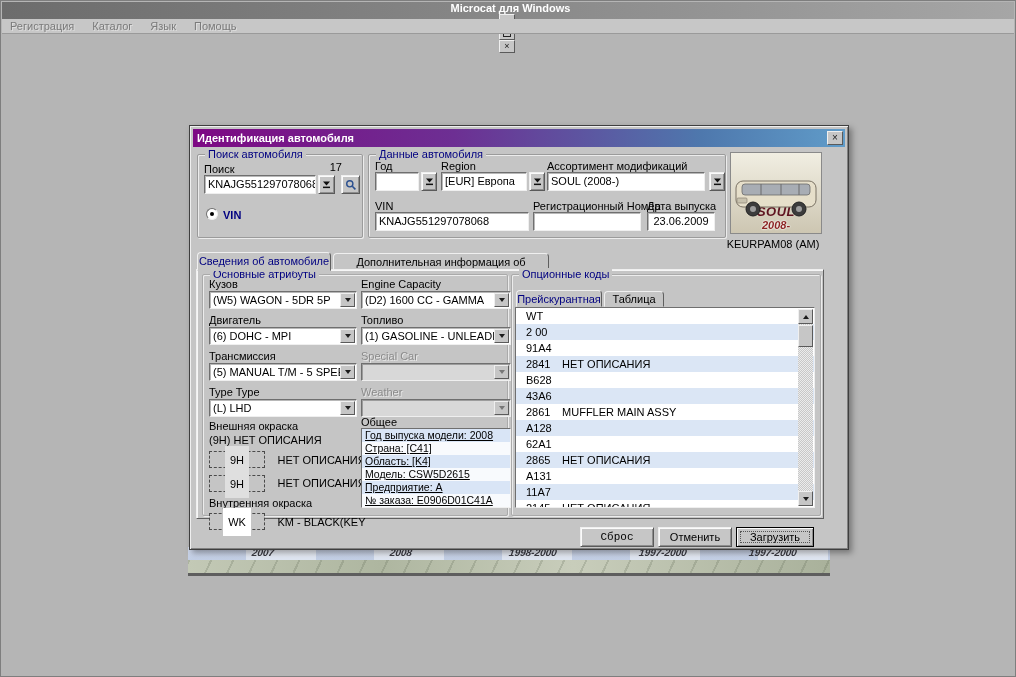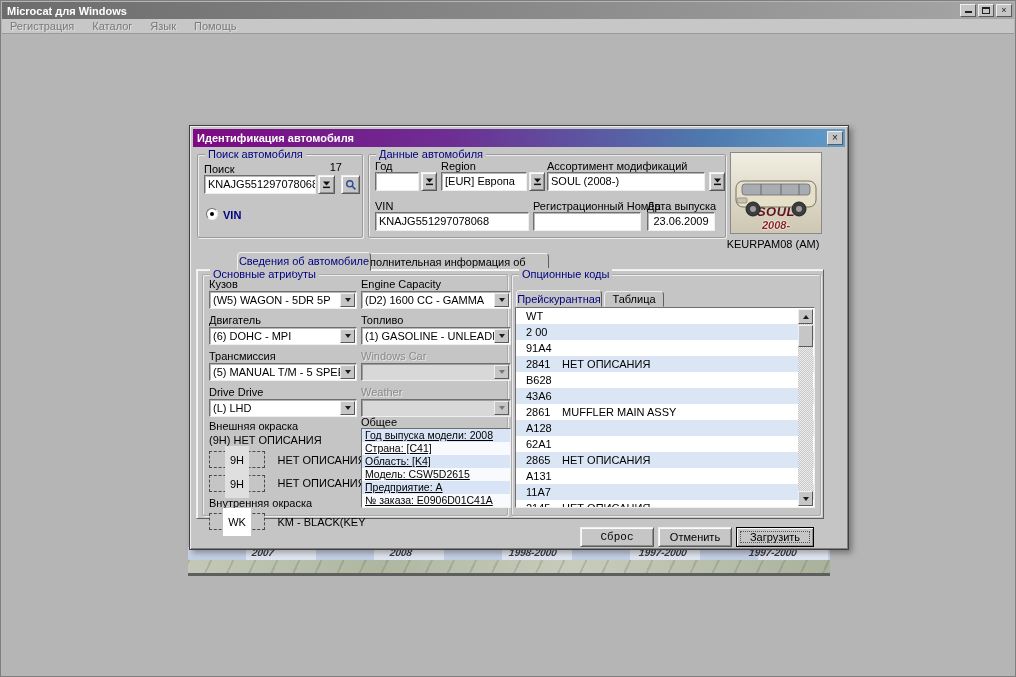--- a/index.html
+++ b/index.html
@@ -1,21 +1,21 @@
 <!DOCTYPE html>
 <html><head>
 <meta charset="utf-8">
 <style>
   html,body{margin:0;padding:0;background:#4a4a4a;}
   *{box-sizing:border-box;font-family:"Liberation Sans",sans-serif;}
   #stage{position:relative;width:1016px;height:677px;background:#b5b5b5;border:1px solid #7e7e7e;overflow:hidden;}
 
   
   #win-titlebar{position:absolute;left:1px;top:1px;right:1px;height:17px;
-    background:linear-gradient(90deg,#6c6c6c,#8b8b8b 55%,#a6a6a6);display:flex;align-items:center;}
+    background:linear-gradient(90deg,#6c6c6c,#8b8b8b 55%,#a6a6a6);display:flex;align-items:center;flex-direction:column;}
   #win-title{color:#fff;font-size:11px;font-weight:bold;padding-left:5px;flex:1;}
   .winbtn{width:16px;height:13px;margin-right:2px;background:#c6c6c6;border:1px solid;
     border-color:#efefef #5a5a5a #5a5a5a #efefef;font-size:9px;line-height:11px;text-align:center;color:#222;}
   .winbtn .mini{display:inline-block;width:7px;border-bottom:2px solid #222;height:8px;}
   .winbtn .maxi{display:inline-block;width:8px;height:7px;border:1px solid #222;border-top-width:2px;margin-top:2px;}
   #menu-bar{position:absolute;left:1px;top:18px;right:1px;height:15px;background:#c7c7c7;
     border-bottom:1px solid #9a9a9a;padding-left:8px;display:flex;align-items:center;gap:18px;}
   .menu-item{font-size:11px;color:#7b7b7b;text-shadow:1px 1px 0 #dedede;}
 
   
@@ -232,21 +232,21 @@
         <rect x="6" y="27" width="10" height="5" rx="1" fill="#c8c2ae" stroke="#8a8274" stroke-width="0.7"></rect>
         <circle cx="22" cy="38" r="7" fill="#3c3c3c" stroke="#222"></circle>
         <circle cx="68" cy="38" r="7" fill="#3c3c3c" stroke="#222"></circle>
         <circle cx="22" cy="38" r="3" fill="#9d9d9d"></circle>
         <circle cx="68" cy="38" r="3" fill="#9d9d9d"></circle>
       </svg>
       <div id="car-year">2008-</div>
     </div>
     <div id="car-caption">KEURPAM08 (AM)</div>
 
-    <div class="tab active" style="left:7px;top:126px;width:134px;margin-left:40px;">Сведения об автомобиле</div>
+    <div class="tab active" style="left:7px;top:126px;width:134px;">Сведения об автомобиле</div>
     <div class="tab" style="left:143px;top:127px;width:216px;">Дополнительная информация об автомобиле</div>
 
     <div id="tab-panel">
 
       <div class="groupbox" style="left:5px;top:4px;width:306px;height:242px;border-color:#aaa;">
         <span class="legend">Основные атрибуты</span>
       </div>
 
       <div id="left-fields" class="fields-col" style="left:12px;width:148px;">
           <div class="attr-field">
@@ -270,21 +270,21 @@
           <div class="attr-field">
     <div class="f-label">Трансмиссия</div>
     <div class="combo">
       <span class="combo-val">(5) MANUAL T/M - 5 SPEED</span>
       <span class="combo-drop">
                 <i class="arr-down"></i>
               </span>
     </div>
   </div>
           <div class="attr-field">
-    <div class="f-label">Drive Drive</div>
+    <div class="f-label">Type Type</div>
     <div class="combo">
       <span class="combo-val">(L) LHD</span>
       <span class="combo-drop">
                 <i class="arr-down"></i>
               </span>
     </div>
   </div>
         </div>
       <div id="mid-fields" class="fields-col" style="left:164px;width:150px;">
           <div class="attr-field">
@@ -299,21 +299,21 @@
           <div class="attr-field">
     <div class="f-label">Топливо</div>
     <div class="combo">
       <span class="combo-val">(1) GASOLINE - UNLEADED</span>
       <span class="combo-drop">
                 <i class="arr-down"></i>
               </span>
     </div>
   </div>
           <div class="attr-field disabled">
-    <div class="f-label">Windows Car</div>
+    <div class="f-label">Special Car</div>
     <div class="combo">
       <span class="combo-val"></span>
       <span class="combo-drop">
                 <i class="arr-down"></i>
               </span>
     </div>
   </div>
           <div class="attr-field disabled">
     <div class="f-label">Weather</div>
     <div class="combo">

